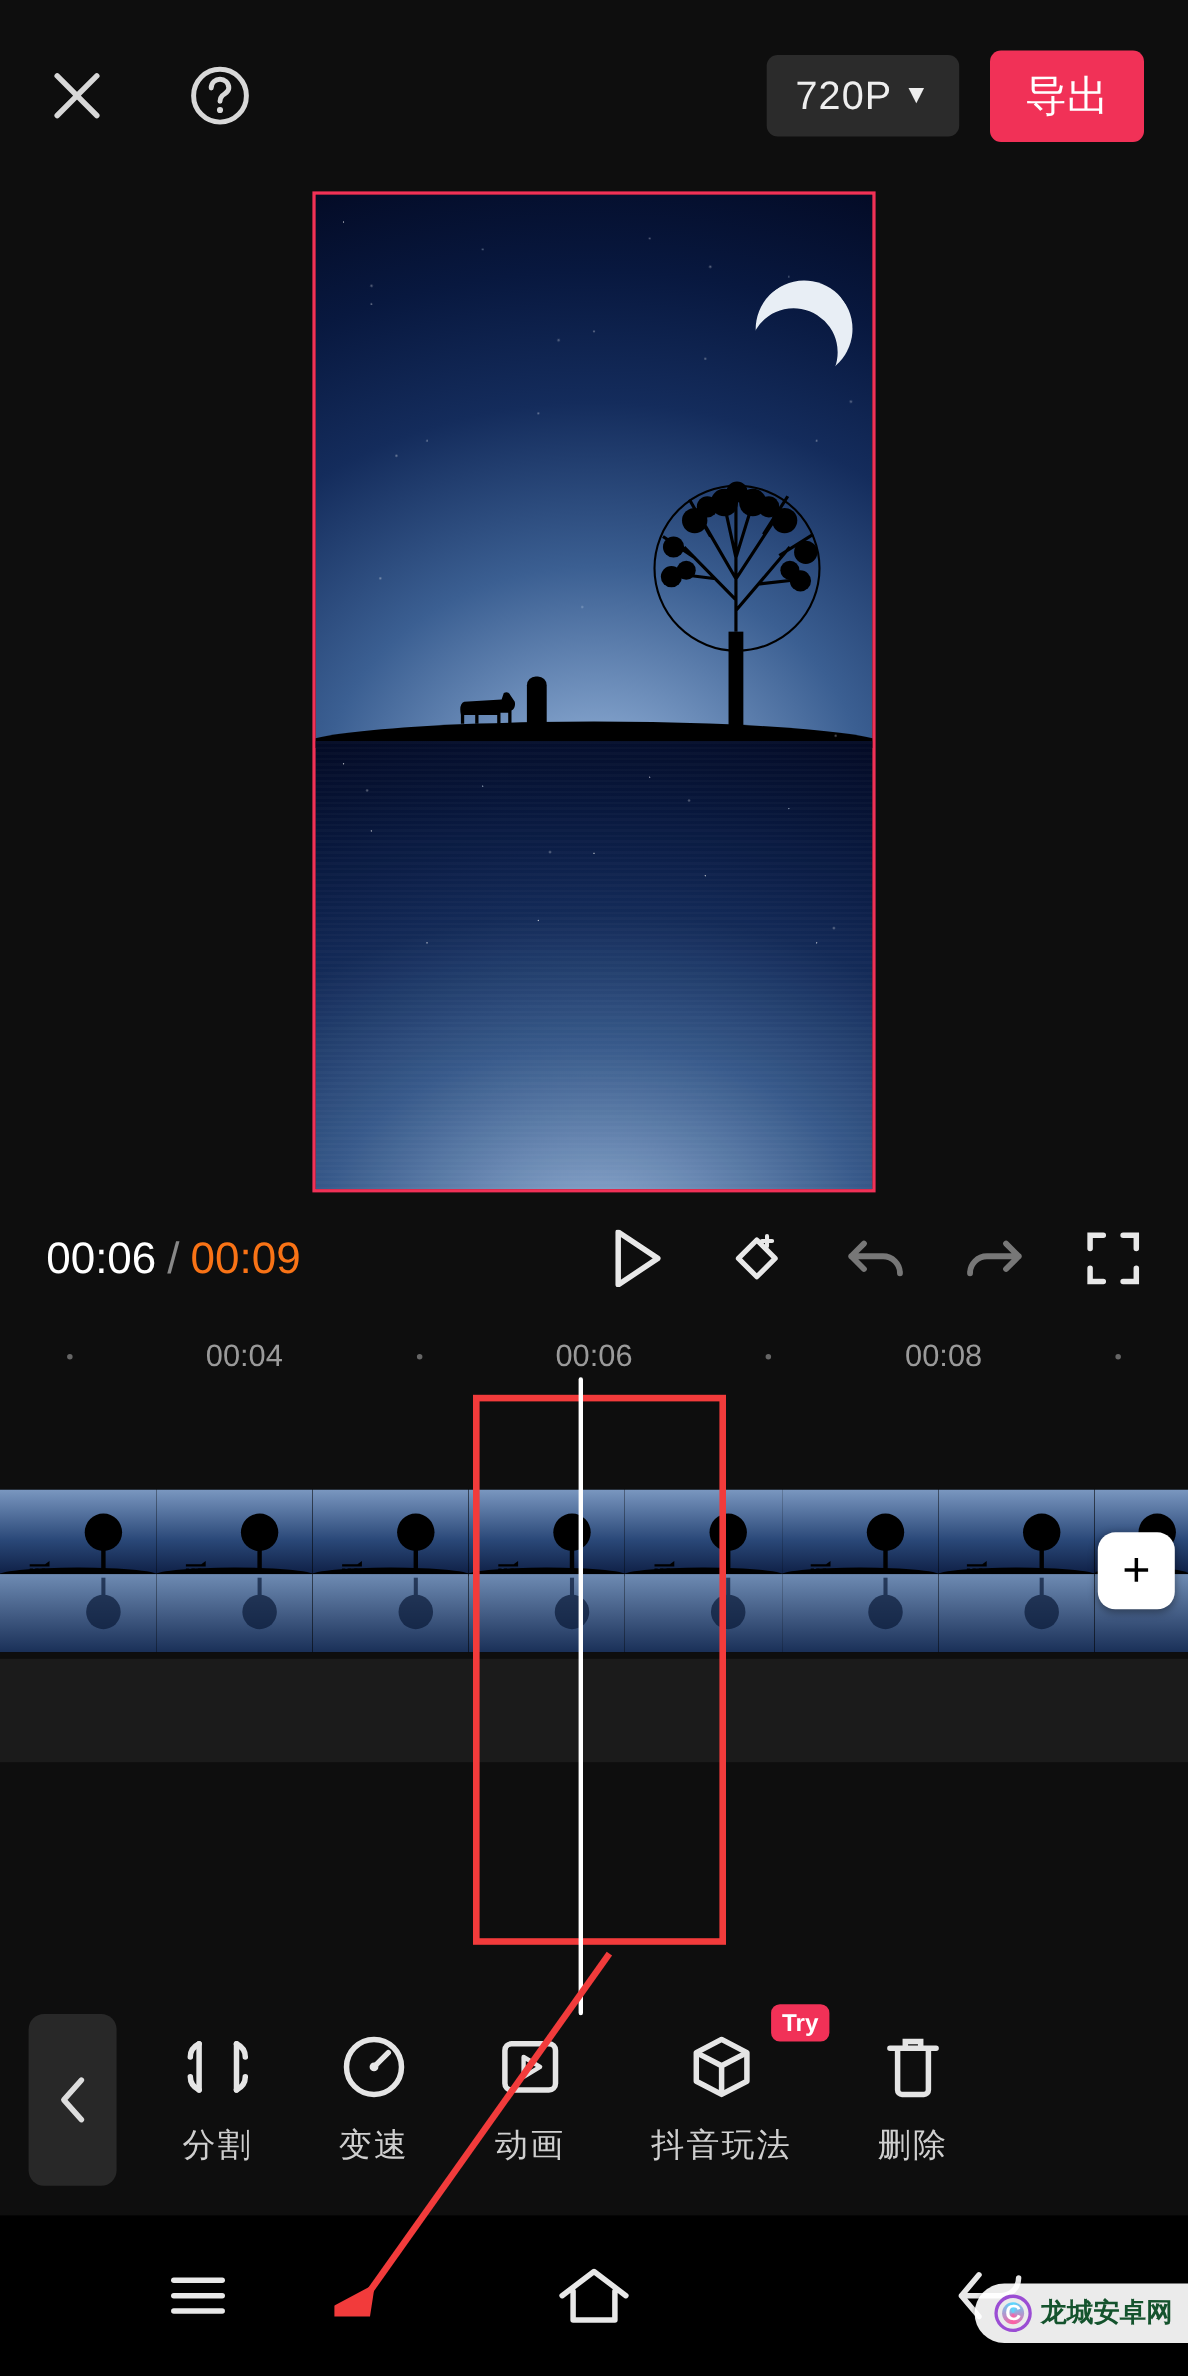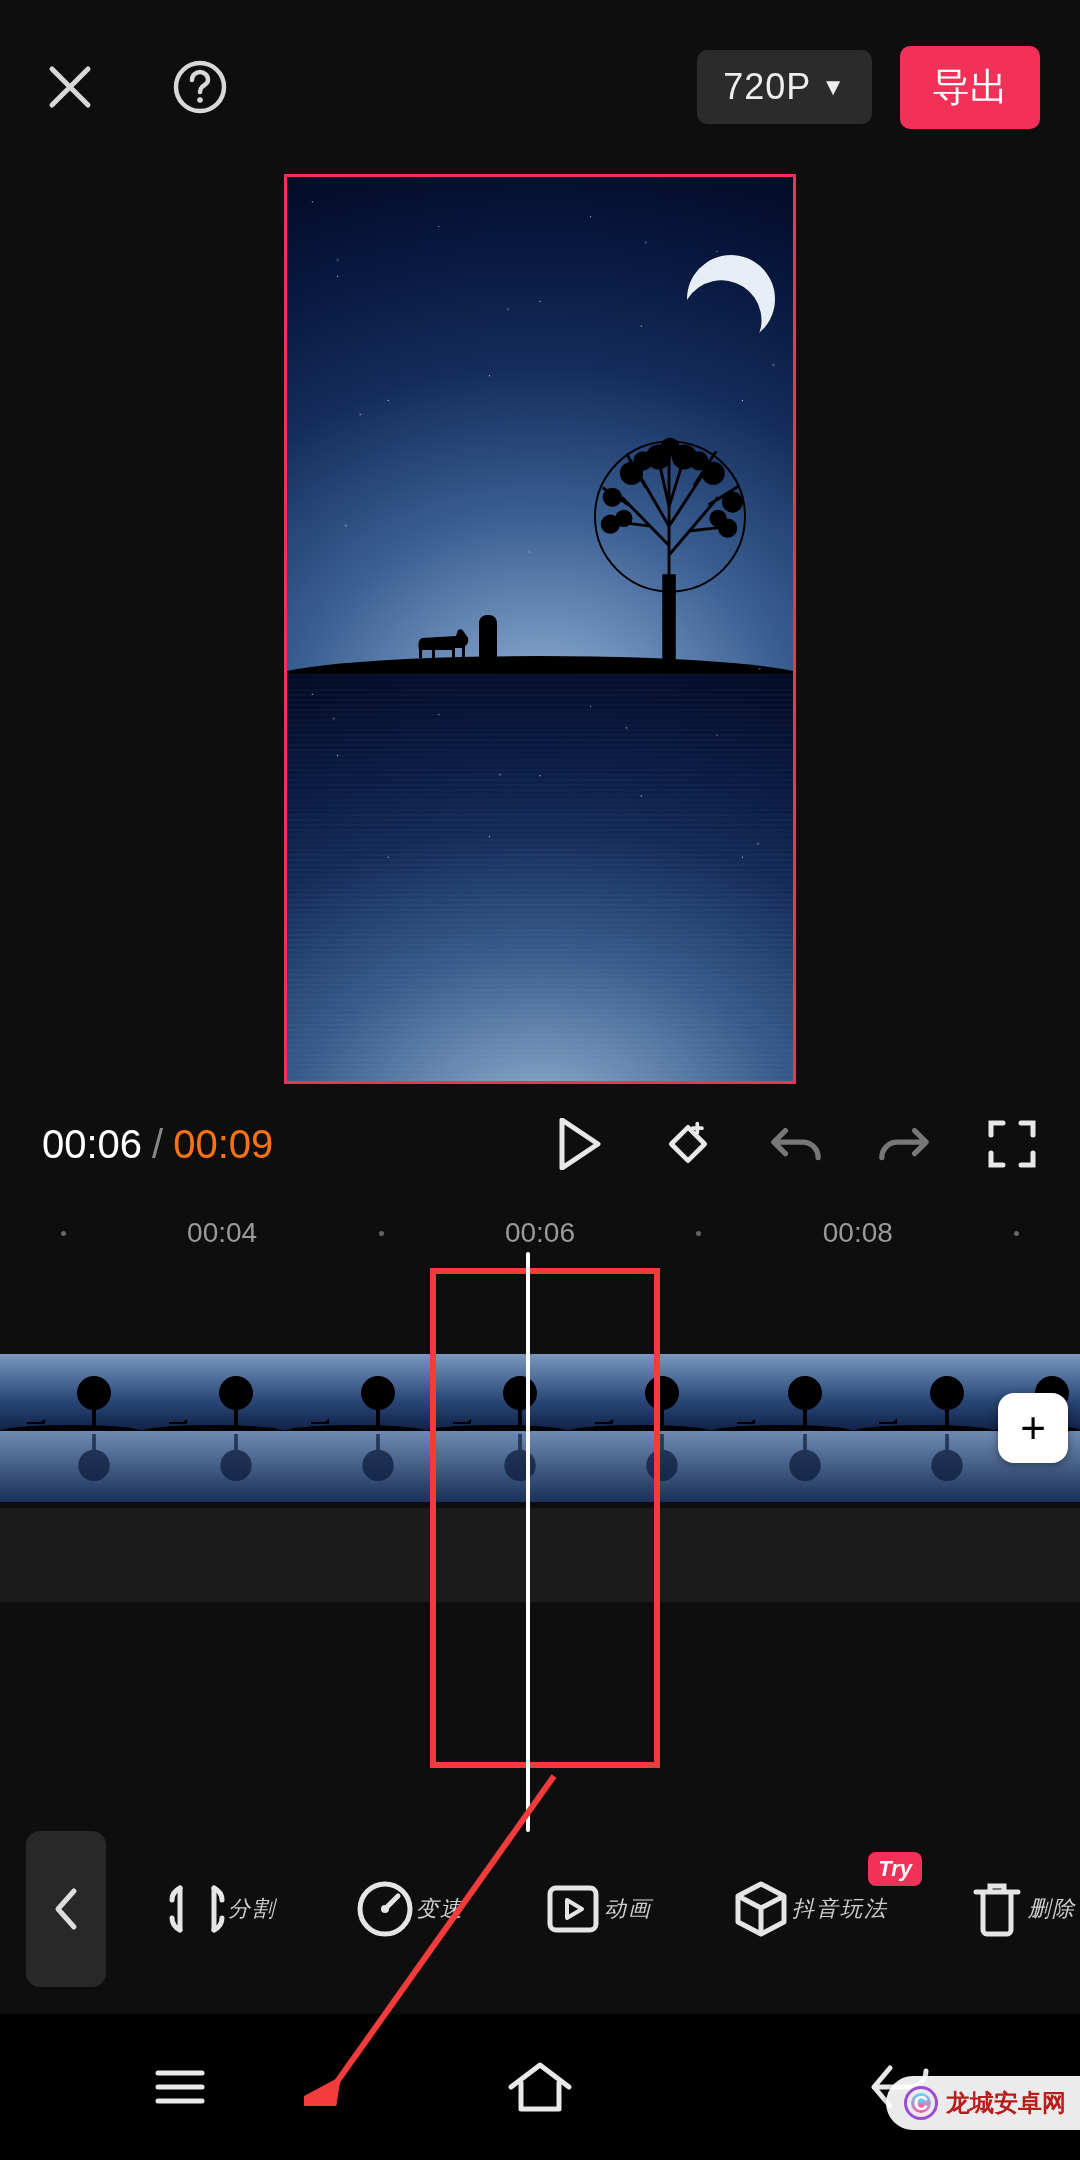--- a/index.html
+++ b/index.html
@@ -143,36 +143,36 @@
   .arrow-line{position:absolute;left:304px;top:552px;width:300px;height:350px;z-index:6;pointer-events:none;}
 
   .strip2{height:94px;background:#1b1b1b;margin-top:6px;}
 
   
   .tool-row{position:absolute;left:0;right:0;bottom:146px;height:210px;
     display:flex;align-items:center;padding-left:26px;}
   .back-pill{width:80px;height:156px;border-radius:14px;background:#282828;
     display:flex;align-items:center;justify-content:center;margin-right:60px;}
   .tools{display:flex;gap:78px;}
-  .tool{display:flex;flex-direction:row;align-items:center;position:relative;font-style:italic;}
+  .tool{display:flex;flex-direction:column;align-items:center;gap:20px;position:relative;}
   .tool .ti{width:62px;height:62px;display:flex;align-items:center;justify-content:center;}
-  .tool .tl{font-size:22px;color:#cfcfcf;letter-spacing:2px;}
+  .tool .tl{font-size:30px;color:#cfcfcf;letter-spacing:2px;}
   .try-badge{position:absolute;top:-26px;right:-34px;background:#f13157;
     font-size:22px;font-weight:600;padding:4px 10px;border-radius:8px;}
 
   
   .navbar{position:absolute;left:0;right:0;bottom:0;height:146px;
     display:flex;justify-content:space-around;align-items:center;background:#000;}
   .nav-ic{width:74px;height:74px;display:flex;align-items:center;justify-content:center;}
 
   
   .watermark{position:absolute;right:0;bottom:30px;
-    font-size:24px;color:#b91c1c;background:rgba(255,255,255,.92);
+    font-size:24px;color:#14532d;background:rgba(255,255,255,.92);
     border-radius:30px 0 0 30px;padding:10px 14px 10px 18px;
-    display:flex;align-items:center;gap:8px;font-weight:700;
+    display:flex;align-items:flex-start;gap:8px;font-weight:700;
     box-shadow:0 1px 4px rgba(0,0,0,.3);}
   .wm-logo{width:34px;height:34px;border-radius:50%;border:3px solid #9b4dd4;
     position:relative;overflow:hidden;}
   .wm-logo::before{content:"";position:absolute;inset:4px;border-radius:50%;
     background:conic-gradient(#57d9ff,#ff5da2,#57d9ff);}
   .wm-logo::after{content:"C";position:absolute;inset:0;display:flex;align-items:center;justify-content:center;
     font-weight:900;color:#fff;font-size:20px;}
 
   svg{display:block}
 </style>

